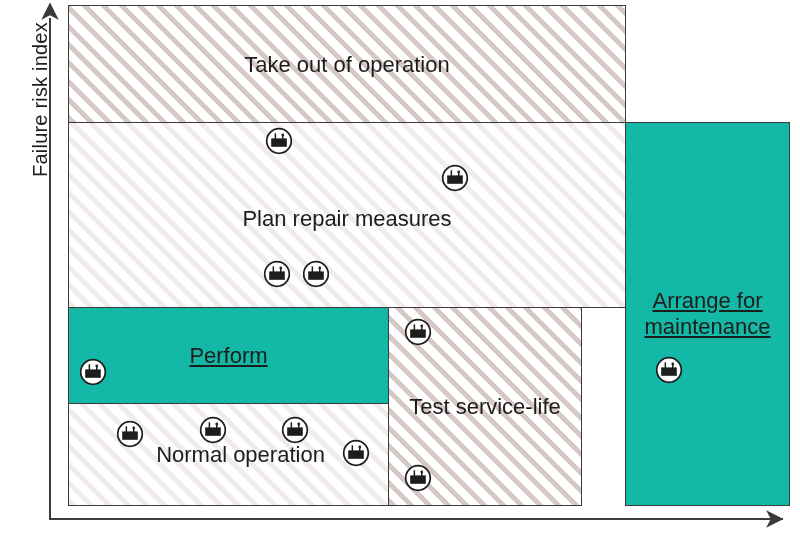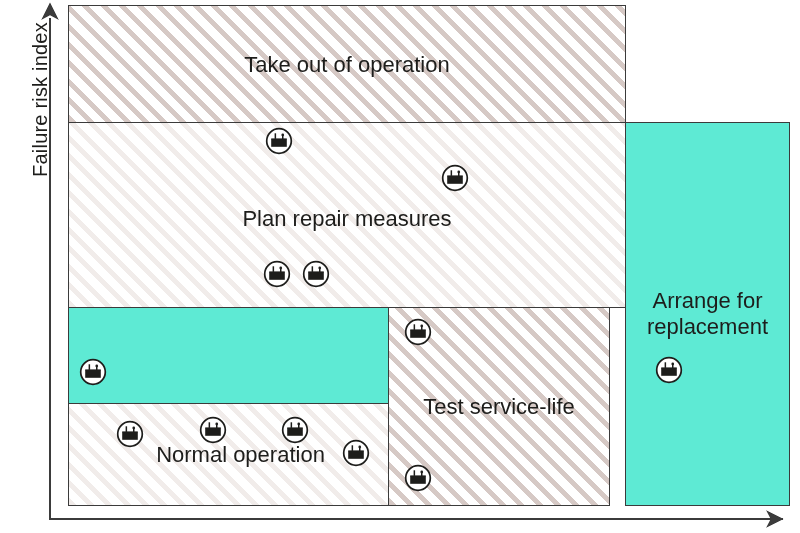--- a/index.html
+++ b/index.html
@@ -110,29 +110,30 @@
     background-image: repeating-linear-gradient(
       45deg,
       #f1ecea 0px,
       #f1ecea 5px,
       #ffffff 5px,
       #ffffff 13px
     );
   }
   .plain {
     background-image: none;
-    background-color: #5eead4;
+    background-color: #14b8a6;
+    text-decoration: underline;
   }
 
   
   #block-take-out        { left: 68px;  top: 5px;   width: 558px; height: 118px; }
   #block-plan-repair     { left: 68px;  top: 122px; width: 558px; height: 186px; }
   #block-maintenance     { left: 68px;  top: 307px; width: 321px; height: 97px;  }
   #block-normal          { left: 68px;  top: 403px; width: 345px; height: 103px; }
-  #block-service-life    { left: 388px; top: 307px; width: 222px; height: 199px; }
+  #block-service-life    { left: 388px; top: 307px; width: 194px; height: 199px; }
   #block-replacement     { left: 625px; top: 122px; width: 165px; height: 384px; }
 
   #block-take-out .label     { margin-top: 2px; }
   #block-plan-repair .label  { margin-top: 8px; }
 
   
   .xfmr-icon {
     position: absolute;
     width: 28px;
     height: 28px;
@@ -155,38 +156,38 @@
   <div class="block hatch-strong" id="block-take-out">
     <div class="label">Take out of operation</div>
   </div>
 
   <div class="block hatch-light" id="block-plan-repair">
     <div class="label">Plan repair measures</div>
   </div>
 
   <div class="block plain" id="block-maintenance">
     <div class="label">
-      <br>
+      <span>Perform</span><br>
     </div>
   </div>
 
   <div class="block hatch-light" id="block-normal">
     <div class="label">Normal operation</div>
   </div>
 
   <div class="block hatch-strong" id="block-service-life">
     <div class="label">
       <span>Test service-life</span><br>
     </div>
   </div>
 
   <div class="block plain" id="block-replacement">
     <div class="label">
       <span>Arrange for</span><br>
-      <span>replacement</span>
+      <span>maintenance</span>
     </div>
   </div>
 
   <div id="marker-layer">
       <div class="xfmr-icon" style="left: 265px; top: 127px;">
         <svg viewBox="0 0 28 28" xmlns="http://www.w3.org/2000/svg">
           <circle cx="14" cy="14" r="12.3" fill="#ffffff" stroke="#1d1d1b" stroke-width="1.7"></circle>
           <rect x="6.2" y="12.6" width="15.6" height="7.2" fill="#1d1d1b"></rect>
           <rect x="6.2" y="11.4" width="15.6" height="1.6" fill="#1d1d1b"></rect>
           <rect x="9.6" y="6.3" width="1.5" height="5.6" fill="#1d1d1b"></rect>

